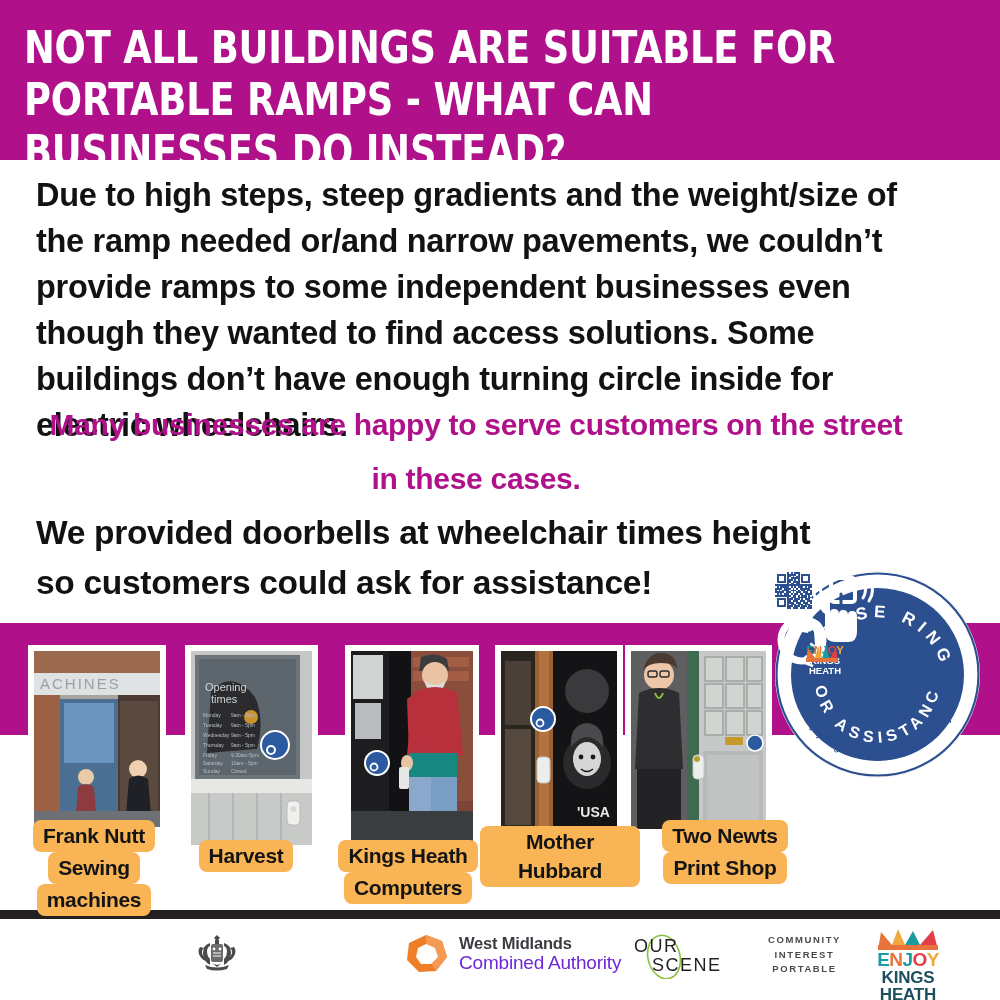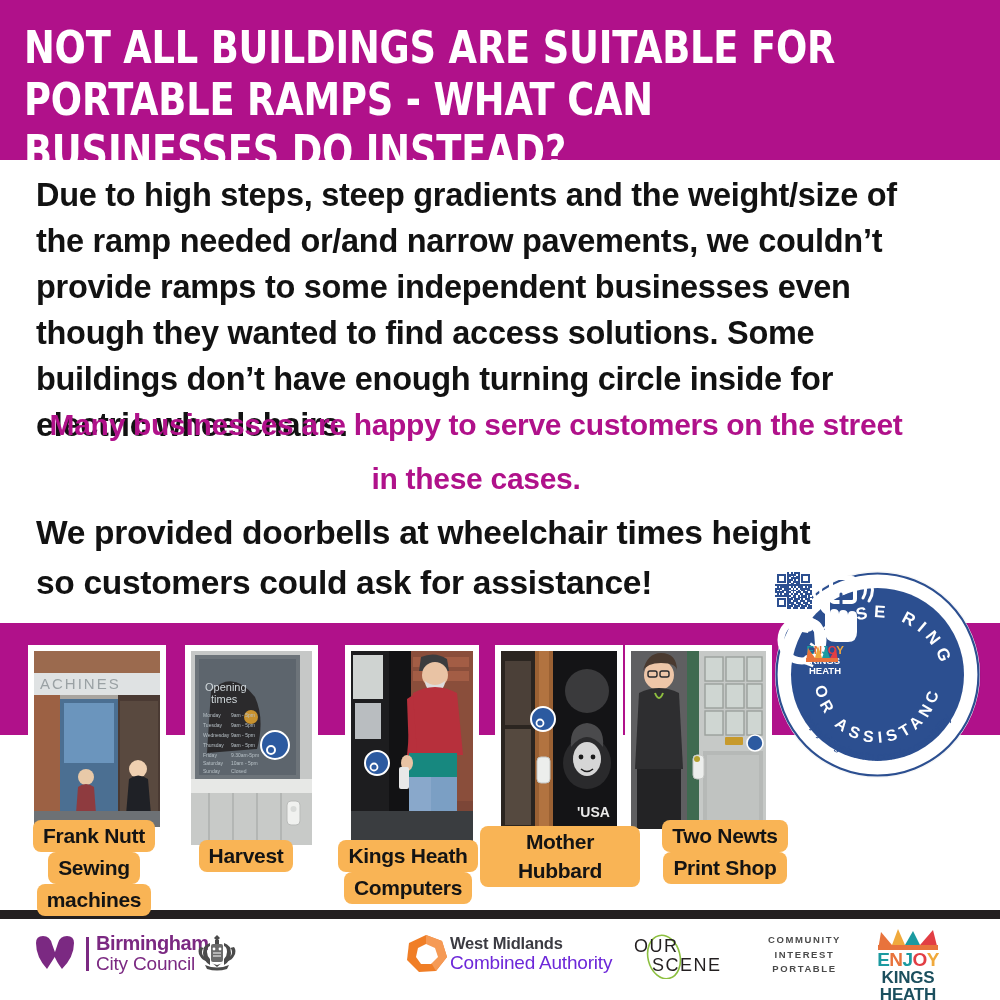--- a/index.html
+++ b/index.html
@@ -544,31 +544,20 @@
         <rect x="9" y="20" width="1" height="1"></rect>
           <rect x="13" y="20" width="1" height="1"></rect>
           <rect x="17" y="20" width="1" height="1"></rect>
       </g>
     </svg>
   </div>
 
   <div class="footer-rule"></div>
   <div class="footer">
 
-    <div class="logo" style="left:34px; top:14px;">
-      <svg width="48" height="38" viewBox="0 0 48 38">
-        <path d="M2 8 q0 -7 7 -7 q7 0 9 8 l4 11 l-9 14 q-11 -12 -11 -26 z" fill="#7b2982"></path>
-        <path d="M24 8 q2 -7 9 -7 q7 0 7 7 q0 14 -12 26 q-6 -8 -8 -14 z" fill="#7b2982"></path>
-      </svg>
-      <div style="width:3px;height:34px;background:#7b2982;margin:0 7px 0 4px;"></div>
-      <div class="logo-txt">
-        <div class="bcc-1">Birmingham</div>
-        <div class="bcc-2">City Council</div>
-      </div>
-    </div>
 
     <div class="logo" style="left:196px; top:14px;">
       <svg width="42" height="38" viewBox="0 0 42 38">
         <g fill="#4a4a4a">
           <path d="M21 2 l3 3 l-3 3 l-3 -3 z"></path>
           <rect x="19" y="7" width="4" height="4"></rect>
           <path d="M14 10 q-7 2 -7 10 q0 8 7 12 l0 -6 q-3 -3 -3 -7 q0 -5 3 -6 z"></path>
           <path d="M28 10 q7 2 7 10 q0 8 -7 12 l0 -6 q3 -3 3 -7 q0 -5 -3 -6 z"></path>
           <rect x="15" y="11" width="12" height="18" rx="2" fill="#6b6b6b"></rect>
           <path d="M15 29 q6 6 12 0 l-6 5 z"></path>
@@ -581,21 +570,21 @@
         </g>
       </svg>
     </div>
 
     <div class="logo" style="left:402px; top:14px;">
       <svg width="48" height="42" viewBox="0 0 48 42">
         <path d="M24 2 L40 8 L45 24 L34 38 L17 39 L5 27 L7 10 Z" fill="#f07e26"></path>
         <path d="M24 2 L40 8 L45 24 L34 38 L24 21 Z" fill="#f59a55"></path>
         <path d="M24 11 L33 15 L36 24 L29 31 L19 31 L14 24 L16 15 Z" fill="#ffffff"></path>
       </svg>
-      <div class="logo-txt" style="">
+      <div class="logo-txt" style="margin-left:9px;">
         <div class="wmca-1">West Midlands</div>
         <div class="wmca-2">Combined Authority</div>
       </div>
     </div>
 
     <div class="logo" style="left:632px; top:12px;">
       <svg width="122" height="48" viewBox="0 0 122 48">
         <ellipse cx="32" cy="26" rx="16" ry="22" fill="none" stroke="#8cbf3f" stroke-width="1.6" transform="rotate(-14 32 26)"></ellipse>
         <text x="2" y="21" font-family="Liberation Sans, sans-serif" font-size="18" fill="#231f20" letter-spacing="1.5">OUR</text>
         <text x="20" y="40" font-family="Liberation Sans, sans-serif" font-size="18" fill="#231f20" letter-spacing="1.5">SCENE</text>

